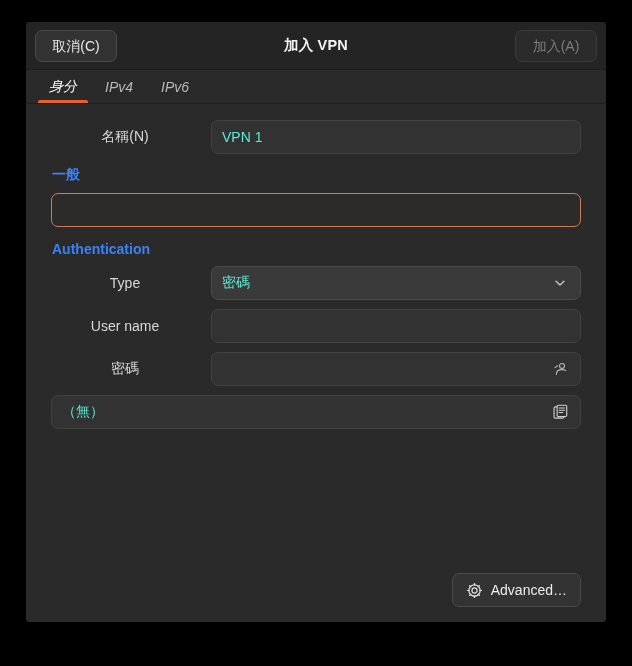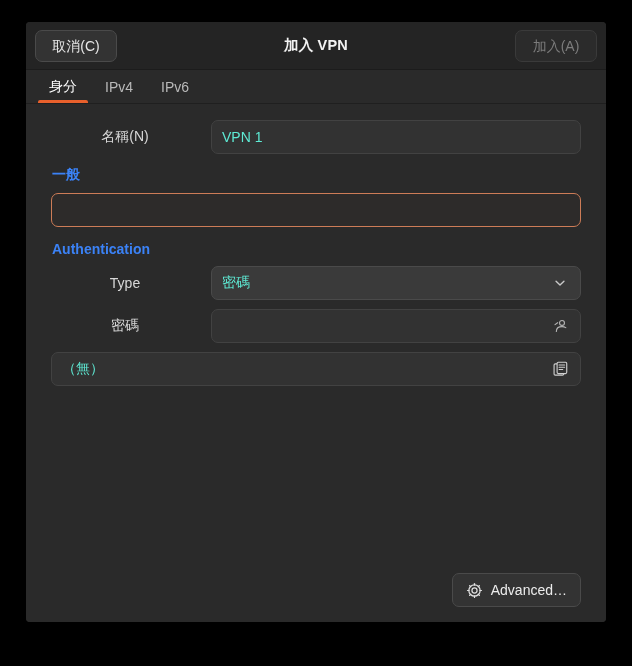--- a/index.html
+++ b/index.html
@@ -99,20 +99,21 @@
   .tab {
     position: relative;
     display: flex;
     align-items: center;
     justify-content: center;
     padding: 0 14px;
     font-size: 14px;
     color: #b9b9b9;
     cursor: pointer;
     white-space: nowrap;
+    font-style: italic;
   }
 
   .tab.active {
     color: #ffffff;
   }
 
   .tab.active::after {
     content: "";
     position: absolute;
     left: 3px;
@@ -281,20 +282,26 @@
       <div class="field combo">
         <span class="value">密碼</span>
         <span class="trailing">
           <svg width="14" height="14" viewBox="0 0 16 16">
             <path d="M3.5 6 L8 10.3 L12.5 6" fill="none" stroke="#c9c9c9" stroke-width="1.6" stroke-linecap="round" stroke-linejoin="round"></path>
           </svg>
         </span>
       </div>
     </div>
 
+    <div class="row">
+      <div class="label">User name</div>
+      <div class="field">
+        <span class="value"></span>
+      </div>
+    </div>
 
     <div class="row">
       <div class="label">密碼</div>
       <div class="field">
         <span class="value"></span>
         <span class="trailing">
           <svg width="17" height="17" viewBox="0 0 18 18">
             <circle cx="10.6" cy="5.2" r="2.6" fill="none" stroke="#b4b4b4" stroke-width="1.2"></circle>
             <path d="M4.6 14.2 C4.6 10.7 7.2 9.1 10.6 9.1 C12.2 9.1 13.6 9.5 14.6 10.2" fill="none" stroke="#b4b4b4" stroke-width="1.2" stroke-linecap="round"></path>
             <path d="M3.2 7.0 L6.0 5.0" fill="none" stroke="#b4b4b4" stroke-width="1.2" stroke-linecap="round"></path>

